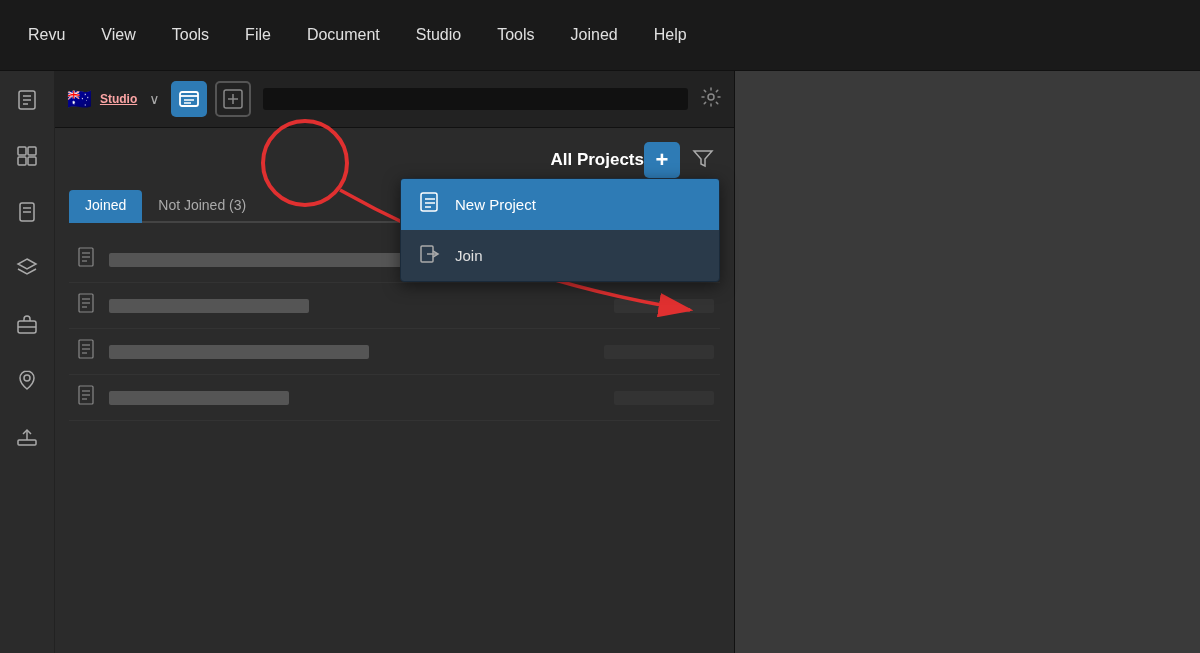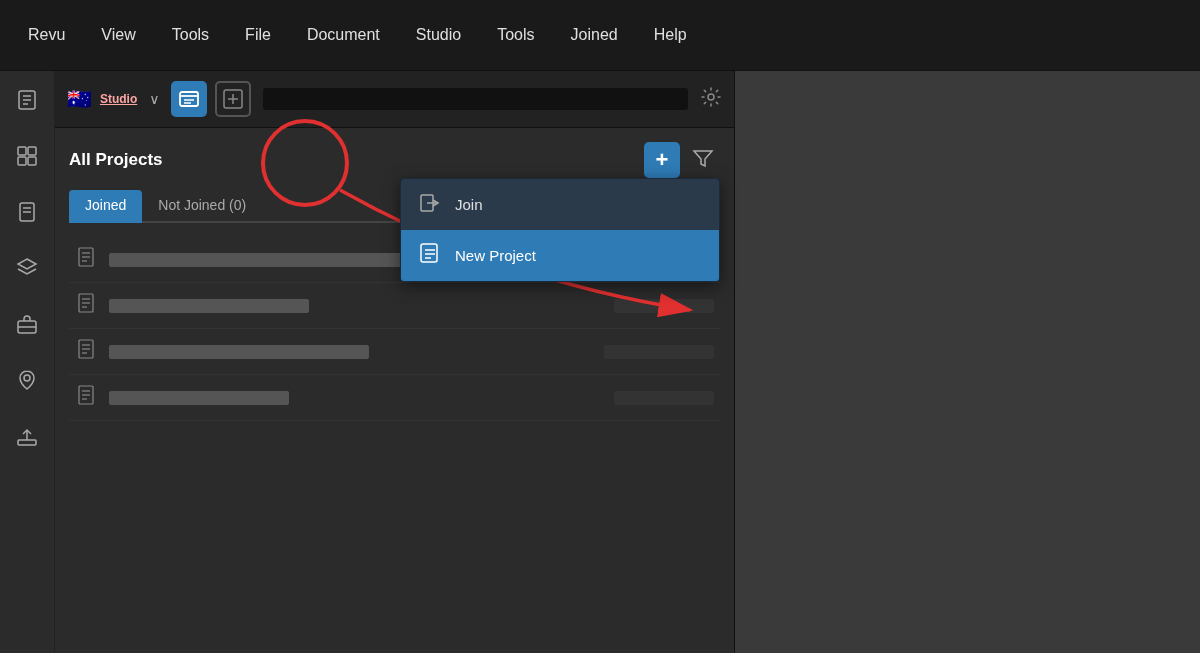--- a/index.html
+++ b/index.html
@@ -133,21 +133,21 @@
     }
 
     
     .projects-section {
       padding: 14px 14px 6px 14px;
       position: relative;
     }
     .projects-header {
       display: flex;
       align-items: center;
-      justify-content: space-between;
+      justify-content: flex-end;
       margin-bottom: 12px;
     }
     .projects-title {
       font-size: 17px;
       font-weight: bold;
       color: #fff;
     }
     .header-actions {
       display: flex;
       align-items: center;
@@ -374,48 +374,48 @@
         <span class="projects-title">All Projects</span>
         <div class="header-actions">
           <button class="add-btn">+</button>
           <span class="filter-btn">
             <svg width="22" height="22" viewBox="0 0 22 22" fill="none">
                 <polygon points="2,4 20,4 13,12 13,19 9,17 9,12" stroke="#aaa" stroke-width="1.5" fill="none"></polygon>
               </svg>
           </span>
 
           <div class="dropdown-menu">
-            <div class="dropdown-item">
-              <span class="dropdown-item-icon">
-                <svg width="22" height="22" viewBox="0 0 22 22" fill="none">
-                    <rect x="2" y="4" width="12" height="16" rx="1" stroke="#aaa" stroke-width="1.5"></rect>
-                    <polyline points="14,9 19,12 14,15" stroke="#aaa" stroke-width="1.5" fill="none"></polyline>
-                    <line x1="8" y1="12" x2="19" y2="12" stroke="#aaa" stroke-width="1.5"></line>
-                  </svg>
-              </span>
-              <span>Join</span>
-            </div>
             <div class="dropdown-item active">
               <span class="dropdown-item-icon">
                 <svg width="22" height="22" viewBox="0 0 22 22" fill="none">
                     <rect x="2" y="2" width="16" height="18" rx="2" stroke="white" stroke-width="1.5"></rect>
                     <line x1="6" y1="8" x2="16" y2="8" stroke="white" stroke-width="1.5"></line>
                     <line x1="6" y1="12" x2="16" y2="12" stroke="white" stroke-width="1.5"></line>
                     <line x1="6" y1="16" x2="12" y2="16" stroke="white" stroke-width="1.5"></line>
                   </svg>
               </span>
               <span>New Project</span>
             </div>
+            <div class="dropdown-item">
+              <span class="dropdown-item-icon">
+                <svg width="22" height="22" viewBox="0 0 22 22" fill="none">
+                    <rect x="2" y="4" width="12" height="16" rx="1" stroke="#aaa" stroke-width="1.5"></rect>
+                    <polyline points="14,9 19,12 14,15" stroke="#aaa" stroke-width="1.5" fill="none"></polyline>
+                    <line x1="8" y1="12" x2="19" y2="12" stroke="#aaa" stroke-width="1.5"></line>
+                  </svg>
+              </span>
+              <span>Join</span>
+            </div>
           </div>
         </div>
       </div>
 
       <div class="tabs-row">
         <div class="tab active">Joined</div>
-        <div class="tab">Not Joined (0)</div>
+        <div class="tab">Not Joined (3)</div>
       </div>
     </div>
 
     <div class="project-list">
       <div class="project-item">
         <div class="project-icon">
           <svg width="20" height="20" viewBox="0 0 20 20" fill="none">
               <rect x="2" y="1" width="14" height="18" rx="1" stroke="#888" stroke-width="1.2"></rect>
               <line x1="5" y1="6" x2="13" y2="6" stroke="#888" stroke-width="1.2"></line>
               <line x1="5" y1="10" x2="13" y2="10" stroke="#888" stroke-width="1.2"></line>

